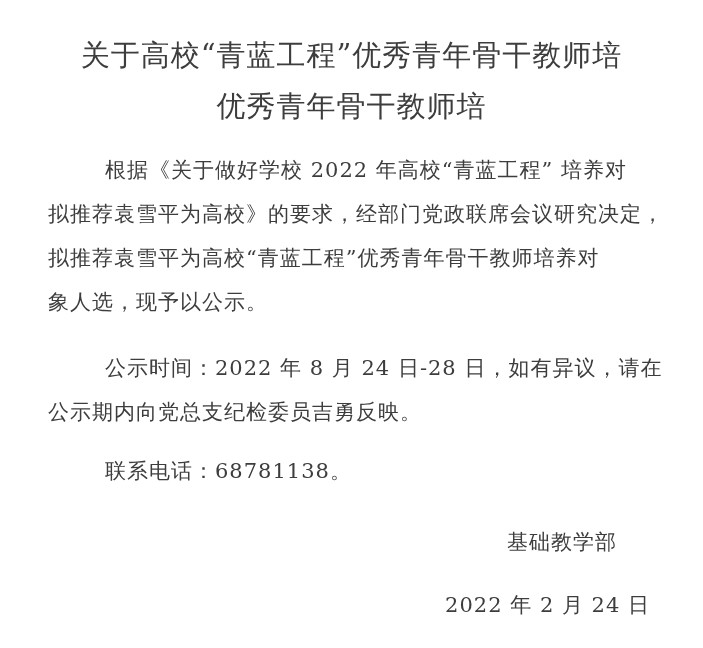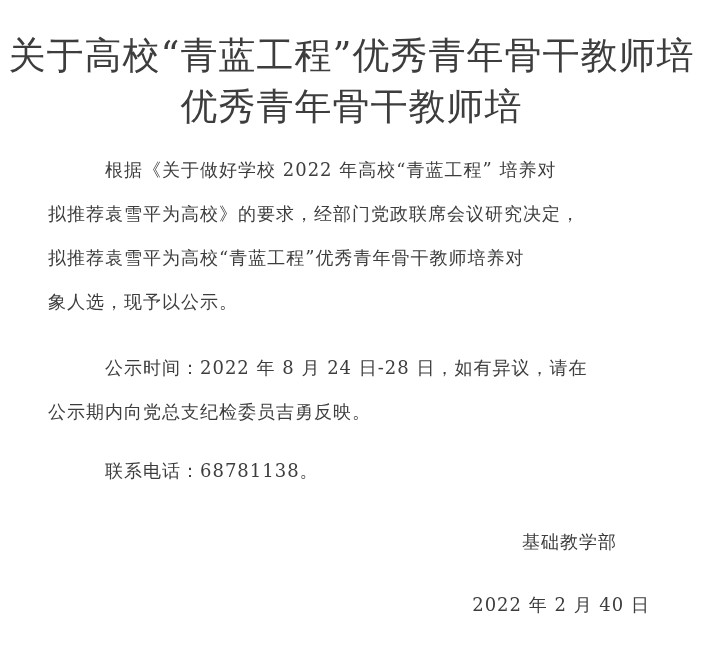--- a/index.html
+++ b/index.html
@@ -14,31 +14,31 @@
     position: relative;
     width: 703px;
     height: 648px;
     background: var(--bg-color);
     color: var(--text-color);
     font-family: "DejaVu Serif", "Liberation Serif", serif;
     padding-top: 30px;
     overflow: hidden;
   }
   .title {
-    font-size: 37px;
+    font-size: 29px;
     font-weight: normal;
     line-height: 51px;
     text-align: center;
     letter-spacing: 1px;
   }
   .title-line { display: block; white-space: nowrap; }
   .content {
     margin-top: 16px;
     padding: 0 48px;
-    font-size: 18px;
+    font-size: 21px;
     line-height: 44px;
     letter-spacing: 1px;
   }
   .line {
     white-space: nowrap;
     text-align: left;
   }
   .line.indent { text-indent: 57px; }
   .para-gap1 { margin-top: 22px; }
   .para-gap2 { margin-top: 15px; }
@@ -79,17 +79,17 @@
 
     <div class="paragraph para-gap2">
       <div class="line indent">联系电话：68781138。</div>
     </div>
 
     <div class="signature-block">
       <span class="line">基础教学部</span>
     </div>
 
     <div class="date-block">
-      <span class="line">2022 年 2 月 40 日</span>
+      <span class="line">2022 年 2 月 24 日</span>
     </div>
 
   </div>
 </div>
 
 </body></html>

